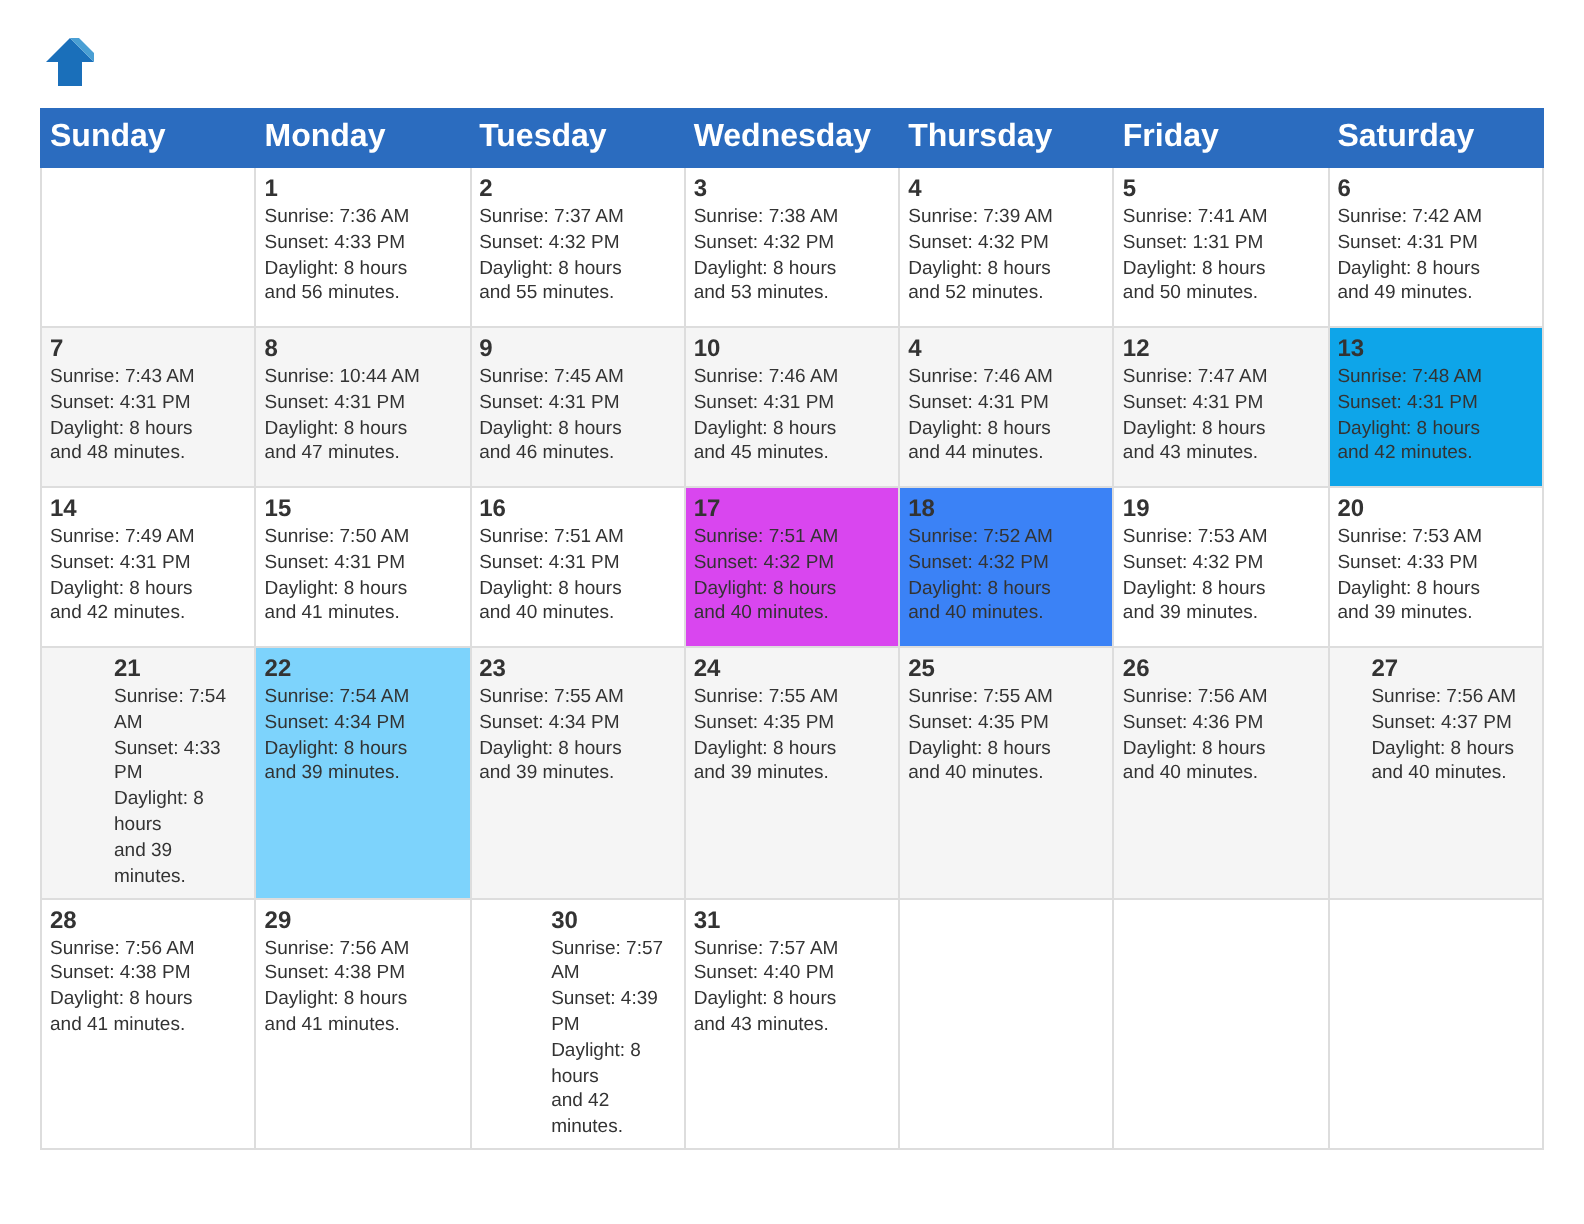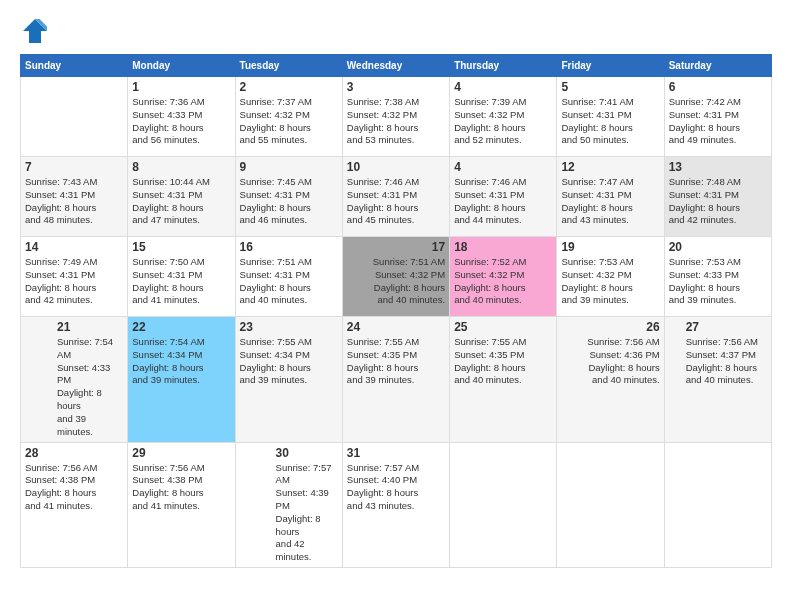--- a/index.html
+++ b/index.html
@@ -60,21 +60,21 @@
       color: #555;
     }
     .calendar {
       width: 100%;
       border-collapse: collapse;
       border: 1px solid #ccc;
     }
     .calendar th {
       background: #2b6cbf;
       color: #fff;
-      font-size: 10px;
+      font-size: 16px;
       font-weight: bold;
       padding: 5px 4px;
       text-align: left;
       border: 1px solid #2b6cbf;
     }
     .calendar td {
       width: 106px;
       height: 80px;
       vertical-align: top;
       border: 1px solid #ddd;
@@ -160,21 +160,21 @@
           <td style="background: rgb(255, 255, 255);">
             <span class="day-num">4</span>
             <div class="day-info" style="white-space: pre-line;">Sunrise: 7:39 AM
 Sunset: 4:32 PM
 Daylight: 8 hours
 and 52 minutes.</div>
           </td>
           <td style="background: rgb(255, 255, 255);">
             <span class="day-num">5</span>
             <div class="day-info" style="white-space: pre-line;">Sunrise: 7:41 AM
-Sunset: 4:31 PM
+Sunset: 1:31 PM
 Daylight: 8 hours
 and 50 minutes.</div>
           </td>
           <td style="background: rgb(255, 255, 255);">
             <span class="day-num">6</span>
             <div class="day-info" style="white-space: pre-line;">Sunrise: 7:42 AM
 Sunset: 4:31 PM
 Daylight: 8 hours
 and 49 minutes.</div>
           </td>
@@ -215,21 +215,21 @@
 Daylight: 8 hours
 and 44 minutes.</div>
           </td>
           <td style="background: rgb(245, 245, 245);">
             <span class="day-num">12</span>
             <div class="day-info" style="white-space: pre-line;">Sunrise: 7:47 AM
 Sunset: 4:31 PM
 Daylight: 8 hours
 and 43 minutes.</div>
           </td>
-          <td style="background: #e5e5e5;">
+          <td style="background: #0ea5e9;">
             <span class="day-num">13</span>
             <div class="day-info" style="white-space: pre-line;">Sunrise: 7:48 AM
 Sunset: 4:31 PM
 Daylight: 8 hours
 and 42 minutes.</div>
           </td>
         </tr>
         <tr>
           <td style="background: rgb(255, 255, 255);">
             <span class="day-num">14</span>
@@ -245,28 +245,28 @@
 Daylight: 8 hours
 and 41 minutes.</div>
           </td>
           <td style="background: rgb(255, 255, 255);">
             <span class="day-num">16</span>
             <div class="day-info" style="white-space: pre-line;">Sunrise: 7:51 AM
 Sunset: 4:31 PM
 Daylight: 8 hours
 and 40 minutes.</div>
           </td>
-          <td style="background: #a3a3a3; text-align: right;">
+          <td style="background: #d946ef;">
             <span class="day-num">17</span>
             <div class="day-info" style="white-space: pre-line;">Sunrise: 7:51 AM
 Sunset: 4:32 PM
 Daylight: 8 hours
 and 40 minutes.</div>
           </td>
-          <td style="background: #f9a8d4;">
+          <td style="background: #3b82f6;">
             <span class="day-num">18</span>
             <div class="day-info" style="white-space: pre-line;">Sunrise: 7:52 AM
 Sunset: 4:32 PM
 Daylight: 8 hours
 and 40 minutes.</div>
           </td>
           <td style="background: rgb(255, 255, 255);">
             <span class="day-num">19</span>
             <div class="day-info" style="white-space: pre-line;">Sunrise: 7:53 AM
 Sunset: 4:32 PM
@@ -310,21 +310,21 @@
 Daylight: 8 hours
 and 39 minutes.</div>
           </td>
           <td style="background: rgb(245, 245, 245);">
             <span class="day-num">25</span>
             <div class="day-info" style="white-space: pre-line;">Sunrise: 7:55 AM
 Sunset: 4:35 PM
 Daylight: 8 hours
 and 40 minutes.</div>
           </td>
-          <td style="background: rgb(245, 245, 245); text-align: right;">
+          <td style="background: rgb(245, 245, 245);">
             <span class="day-num">26</span>
             <div class="day-info" style="white-space: pre-line;">Sunrise: 7:56 AM
 Sunset: 4:36 PM
 Daylight: 8 hours
 and 40 minutes.</div>
           </td>
           <td style="background: rgb(245, 245, 245); padding-left: 21px;">
             <span class="day-num">27</span>
             <div class="day-info" style="white-space: pre-line;">Sunrise: 7:56 AM
 Sunset: 4:37 PM

